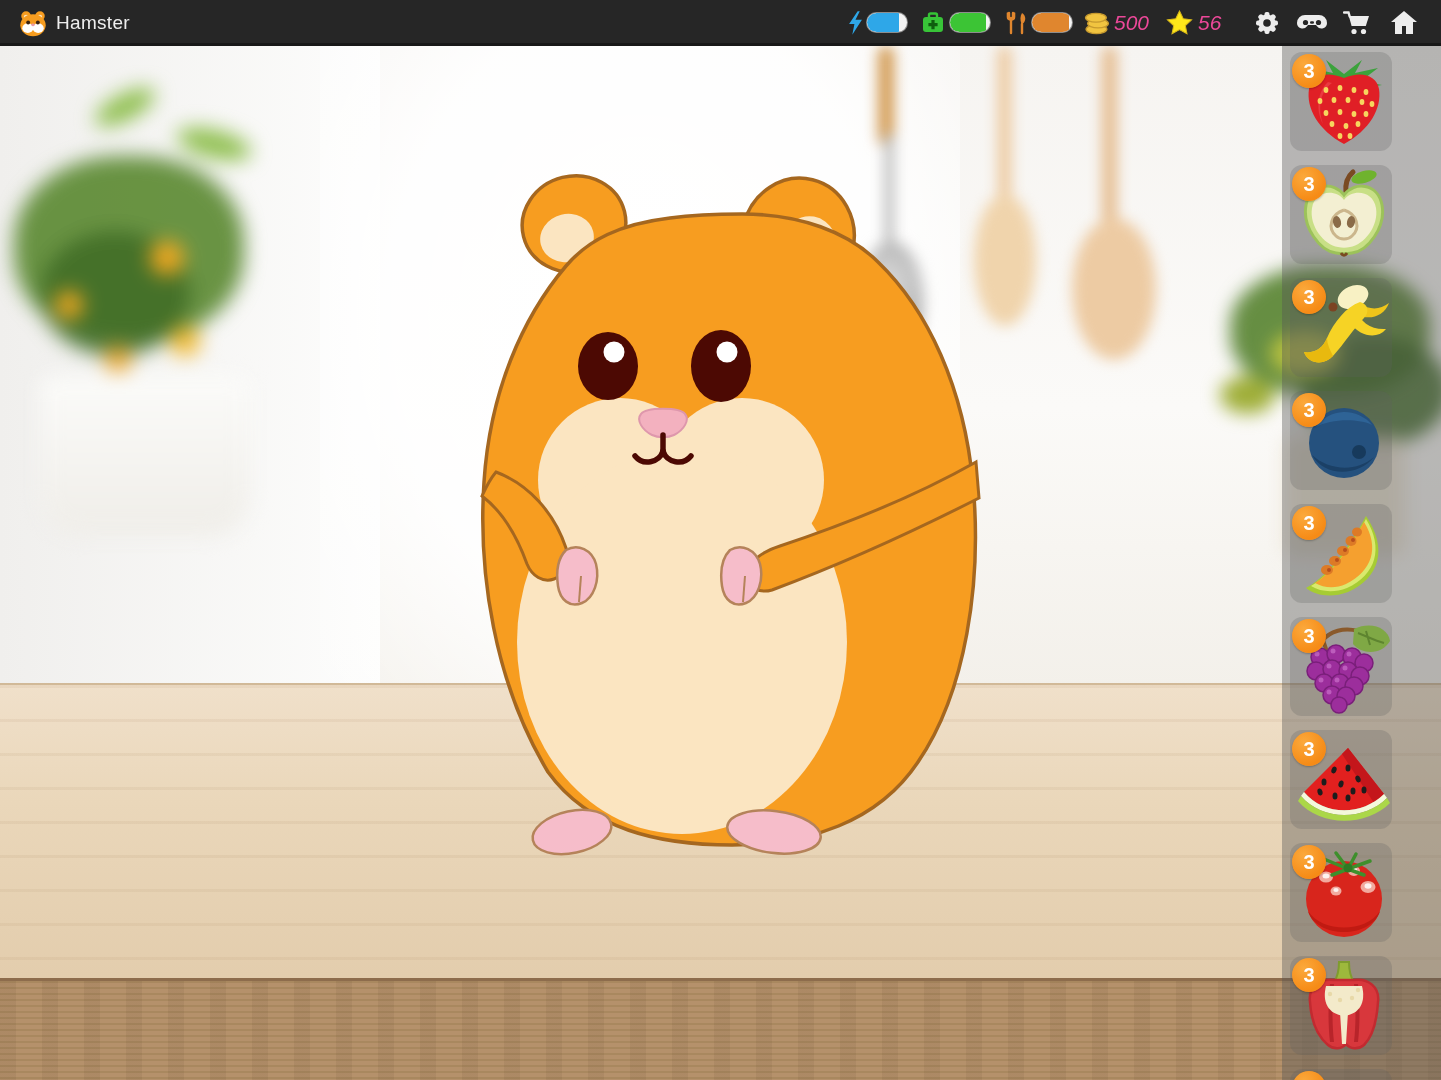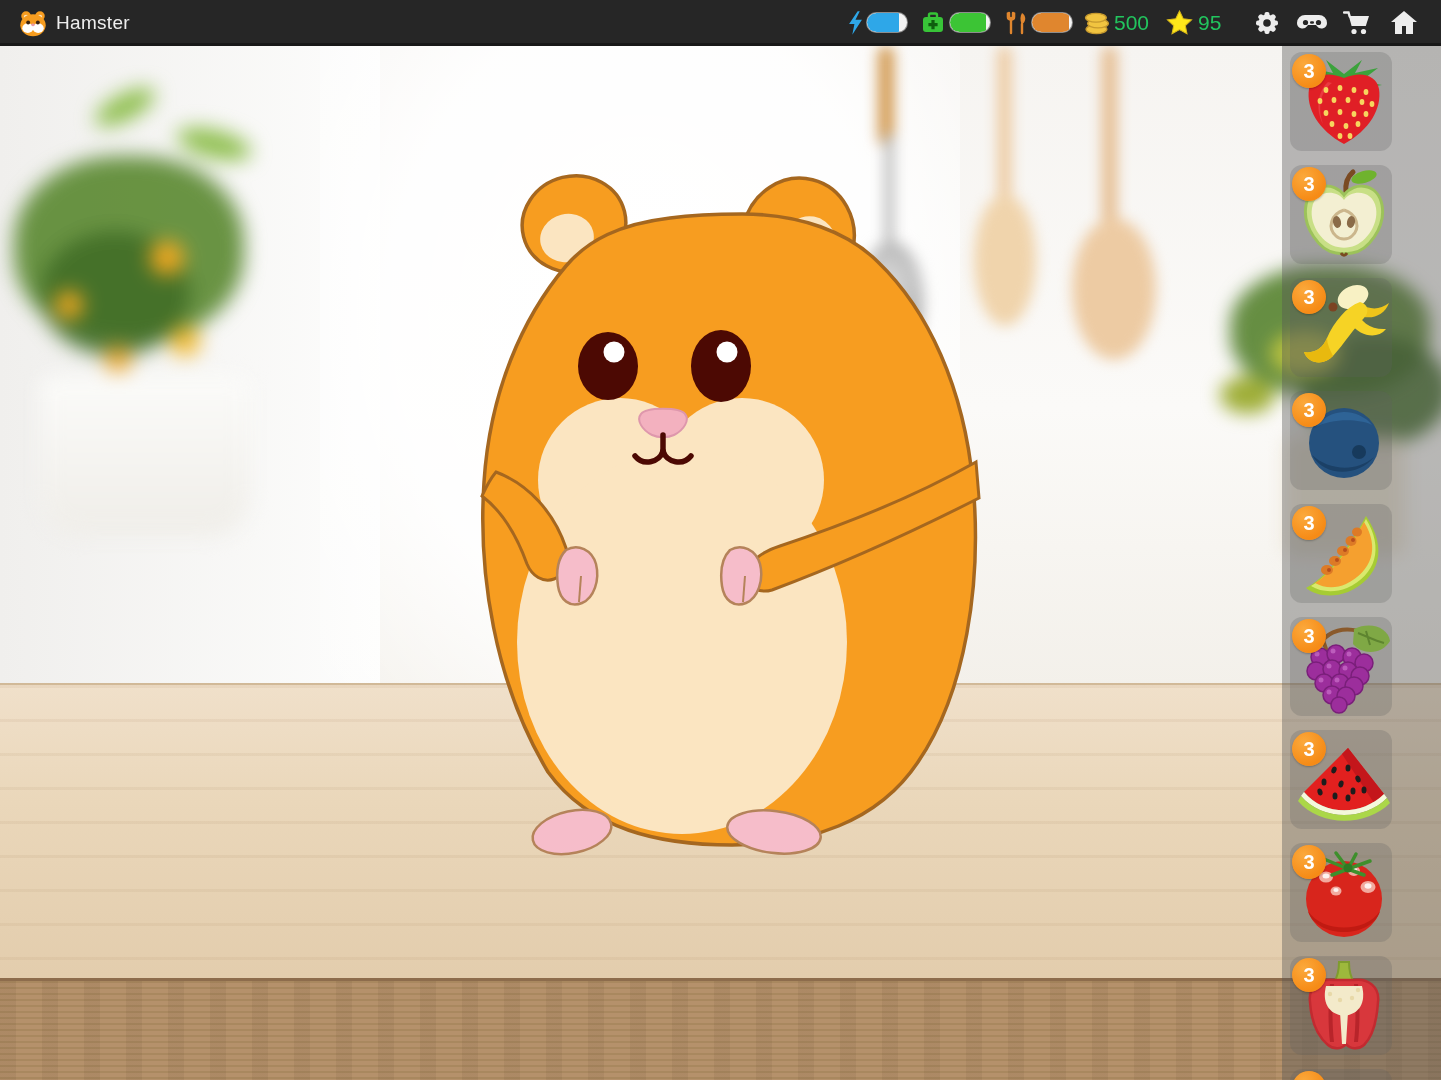--- a/index.html
+++ b/index.html
@@ -5,21 +5,21 @@
   * { margin:0; padding:0; box-sizing:border-box; }
   html,body { width:1441px; height:1080px; overflow:hidden; background:#000;
               font-family:"Liberation Sans", sans-serif; }
   #stage { position:relative; width:1441px; height:1080px; overflow:hidden; }
 
   
   .topbar { position:absolute; left:0; top:0; width:1441px; height:46px;
             background:#262626; box-shadow: inset 0 -3px 0 rgba(0,0,0,.35); z-index:50; }
   .topbar .abs { position:absolute; top:0; height:46px; display:flex; align-items:center;text-align:right; }
   .app-title { color:#eeeeee; font-size:19px; letter-spacing:.3px; }
-  .statnum { color:#22c55e; font-size:21px; font-weight:500; }
+  .statnum { color:#ec4899; font-size:21px; font-weight:500;font-style:italic; }
   .pill { position:relative; width:42px; height:21px; border-radius:11px;
           background:#f4f4f4; border:1px solid rgba(15,15,15,.45); overflow:hidden; }
   .pill .fill { position:absolute; left:0; top:0; bottom:0; border-radius:10px 0 0 10px; }
   .iconbtn { cursor:pointer; }
 
   
   .scene { position:absolute; left:0; top:46px; width:1441px; height:1034px;
            background:linear-gradient(180deg,#f6f4f1 0%,#fbfaf8 35%,#f3f0ea 62%); overflow:hidden; }
   .window-glow { position:absolute; left:320px; top:0; width:640px; height:670px;
                  background:radial-gradient(ellipse at 50% 40%, #ffffff 0%, rgba(255,255,255,.9) 55%, rgba(255,255,255,0) 100%); }
@@ -417,21 +417,21 @@
         </g>
       </svg>
     </div>
     <div class="abs statnum" style="left:1114px">500</div>
 
     <div class="abs" style="left:1166px">
       <svg width="27" height="26" viewBox="0 0 26 25">
         <path d="M13 1 L16.6 8.4 L24.6 9.4 L18.6 14.9 L20.2 22.9 L13 18.9 L5.8 22.9 L7.4 14.9 L1.4 9.4 L9.4 8.4 Z" fill="#ffe81a" stroke="#d9b91a" stroke-width="1"></path>
       </svg>
     </div>
-    <div class="abs statnum" style="left:1198px">95</div>
+    <div class="abs statnum" style="left:1198px">56</div>
 
     <div class="abs iconbtn" style="left:1254px" title="">
       <svg width="26" height="26" viewBox="0 0 26 26">
         <g fill="#ededed">
           <rect x="10.5" y="2" width="5" height="22" rx="2"></rect>
           <rect x="10.5" y="2" width="5" height="22" rx="2" transform="rotate(45 13 13)"></rect>
           <rect x="10.5" y="2" width="5" height="22" rx="2" transform="rotate(90 13 13)"></rect>
           <rect x="10.5" y="2" width="5" height="22" rx="2" transform="rotate(135 13 13)"></rect>
           <circle cx="13" cy="13" r="8.5"></circle>
         </g>

